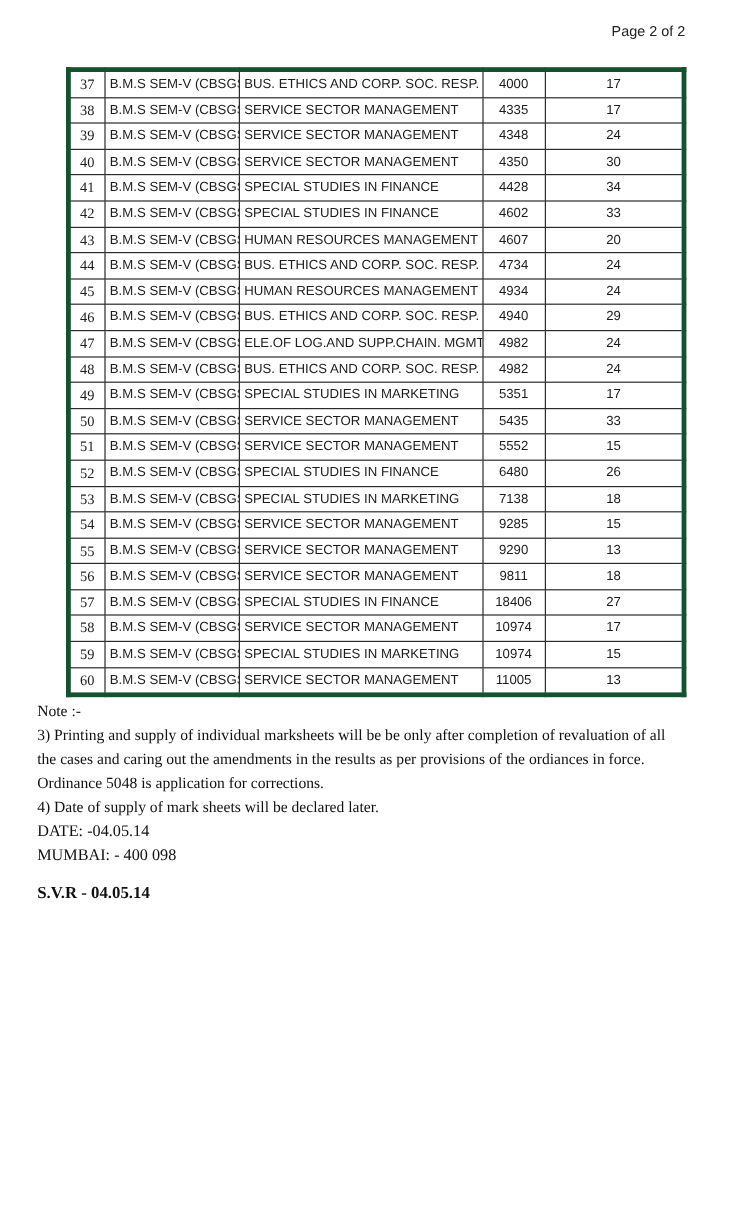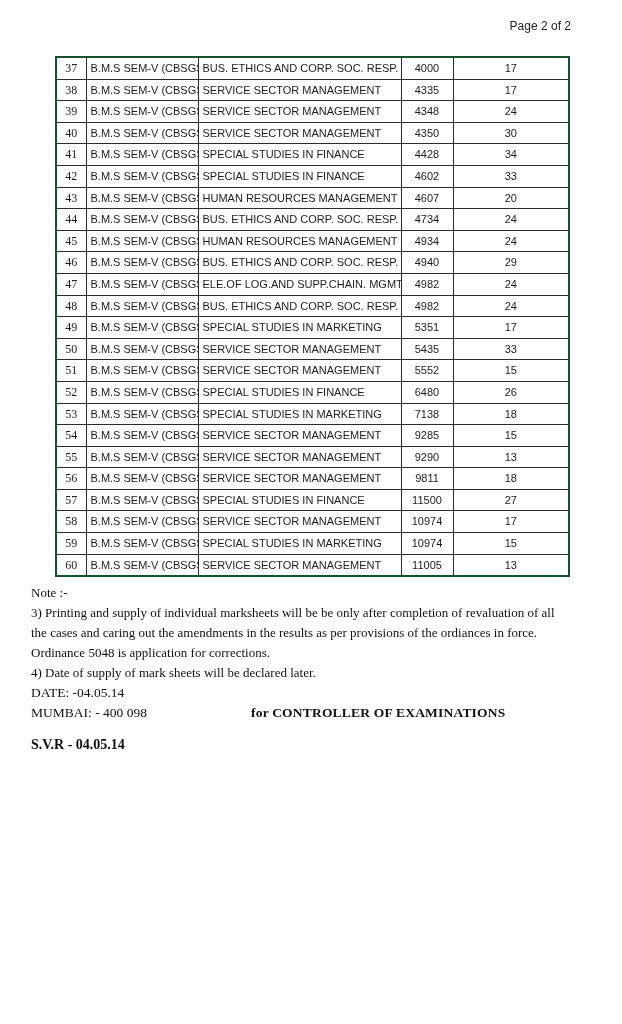--- a/index.html
+++ b/index.html
@@ -24,21 +24,21 @@
     font-size: 12px;
     color: #222222;
   }
   table.results-table {
     position: absolute;
     left: 55px;
     top: 56px;
     width: 513px;
     border-collapse: collapse;
     table-layout: fixed;
-    border: 2px solid #14532d;
+    border: 4px solid #14532d;
   }
   table.results-table td {
     border: 1px solid #2b2b2b;
     font-family: "Liberation Sans", sans-serif;
     font-size: 11px;
     color: #1c1c1c;
     padding: 3px 4px;
     line-height: 14.6px;
     white-space: nowrap;
     overflow: hidden;
@@ -244,21 +244,21 @@
           <td class="col-sr">56</td>
           <td class="col-program">B.M.S SEM-V (CBSGS)</td>
           <td class="col-subject">SERVICE SECTOR MANAGEMENT</td>
           <td class="col-seat">9811</td>
           <td class="col-marks">18</td>
         </tr>
         <tr>
           <td class="col-sr">57</td>
           <td class="col-program">B.M.S SEM-V (CBSGS)</td>
           <td class="col-subject">SPECIAL STUDIES IN FINANCE</td>
-          <td class="col-seat">11500</td>
+          <td class="col-seat">18406</td>
           <td class="col-marks">27</td>
         </tr>
         <tr>
           <td class="col-sr">58</td>
           <td class="col-program">B.M.S SEM-V (CBSGS)</td>
           <td class="col-subject">SERVICE SECTOR MANAGEMENT</td>
           <td class="col-seat">10974</td>
           <td class="col-marks">17</td>
         </tr>
         <tr>
@@ -280,18 +280,17 @@
 
   <div class="notes">
     <p class="note-label">Note :-</p>
     <p class="note-3"><span>3)  Printing and supply of individual marksheets will be be only after completion of revaluation of all the cases and caring out the amendments in the results as per provisions of the ordiances in force.</span><br>
       <span>Ordinance 5048 is application for corrections.</span></p>
     <p class="note-4">4)  Date of supply of mark sheets will be declared later.</p>
 
     <p class="footer-date">DATE: -04.05.14</p>
     <div class="footer-row">
       <span class="footer-place">MUMBAI: - 400 098</span>
-      <span class="footer-signatory">for CONTROLLER OF EXAMINATIONS</span>
     </div>
     <p class="footer-ref">S.V.R - 04.05.14</p>
   </div>
 
 </div>
 
 </body></html>

